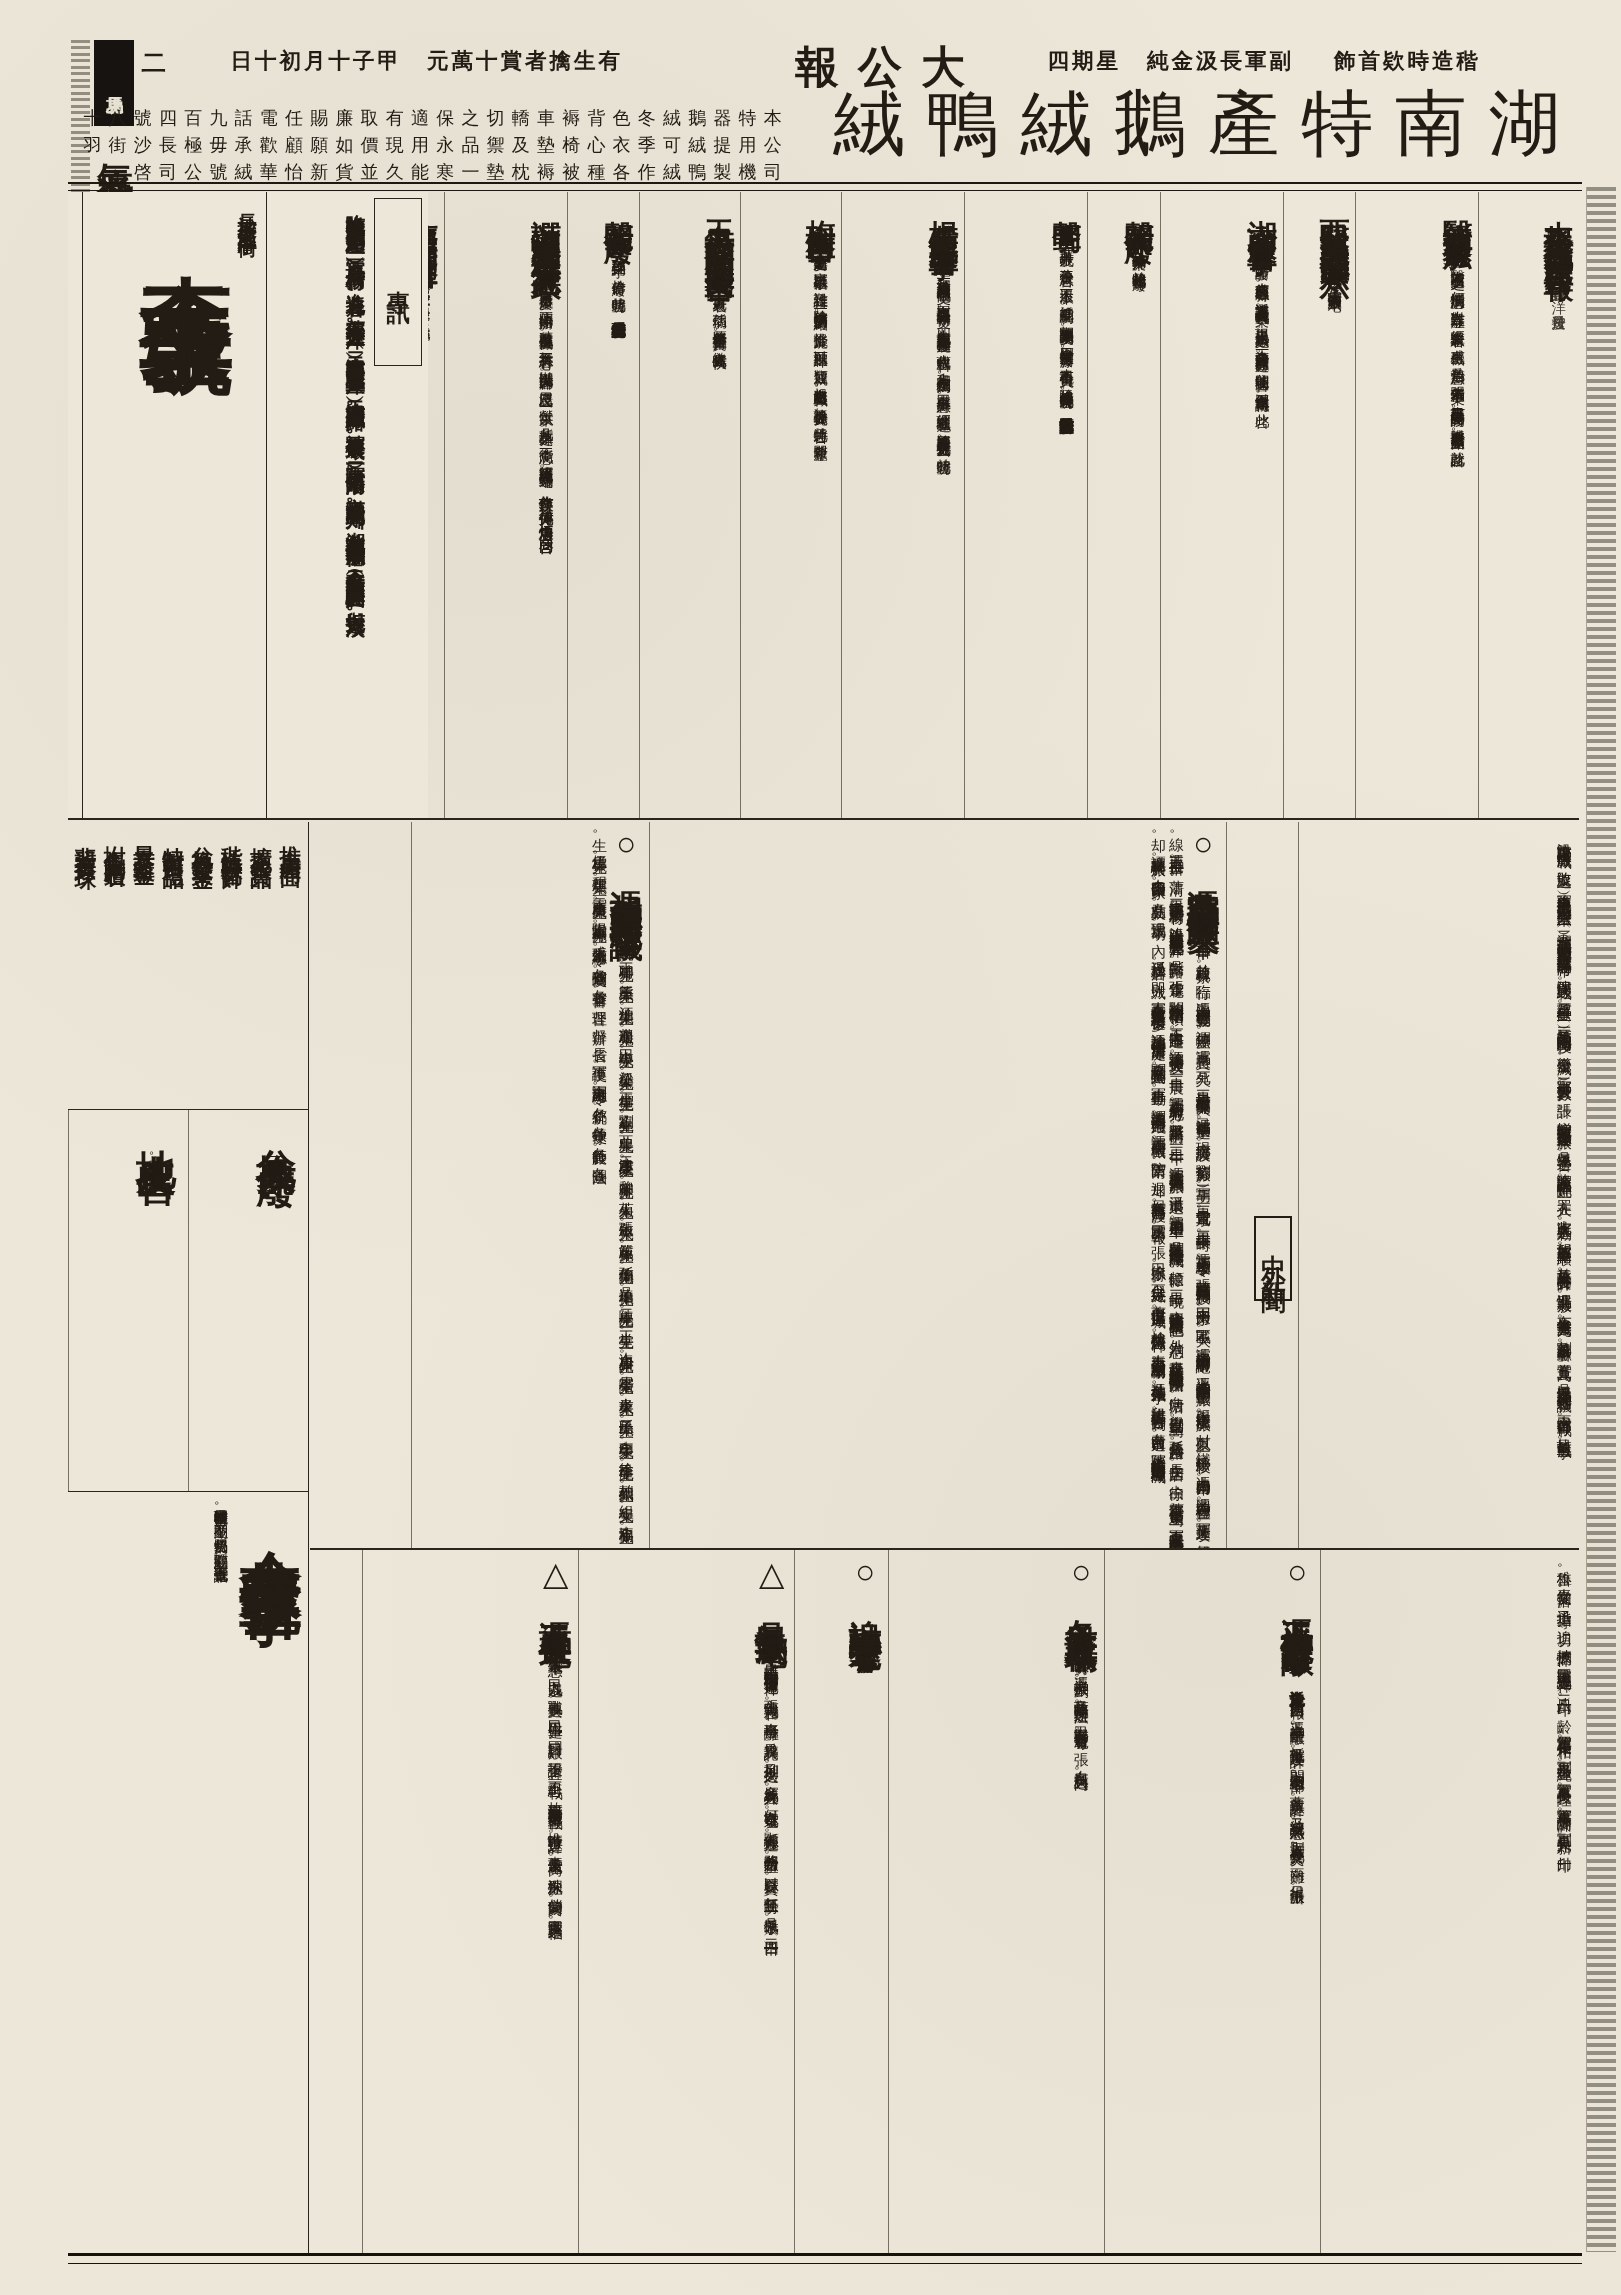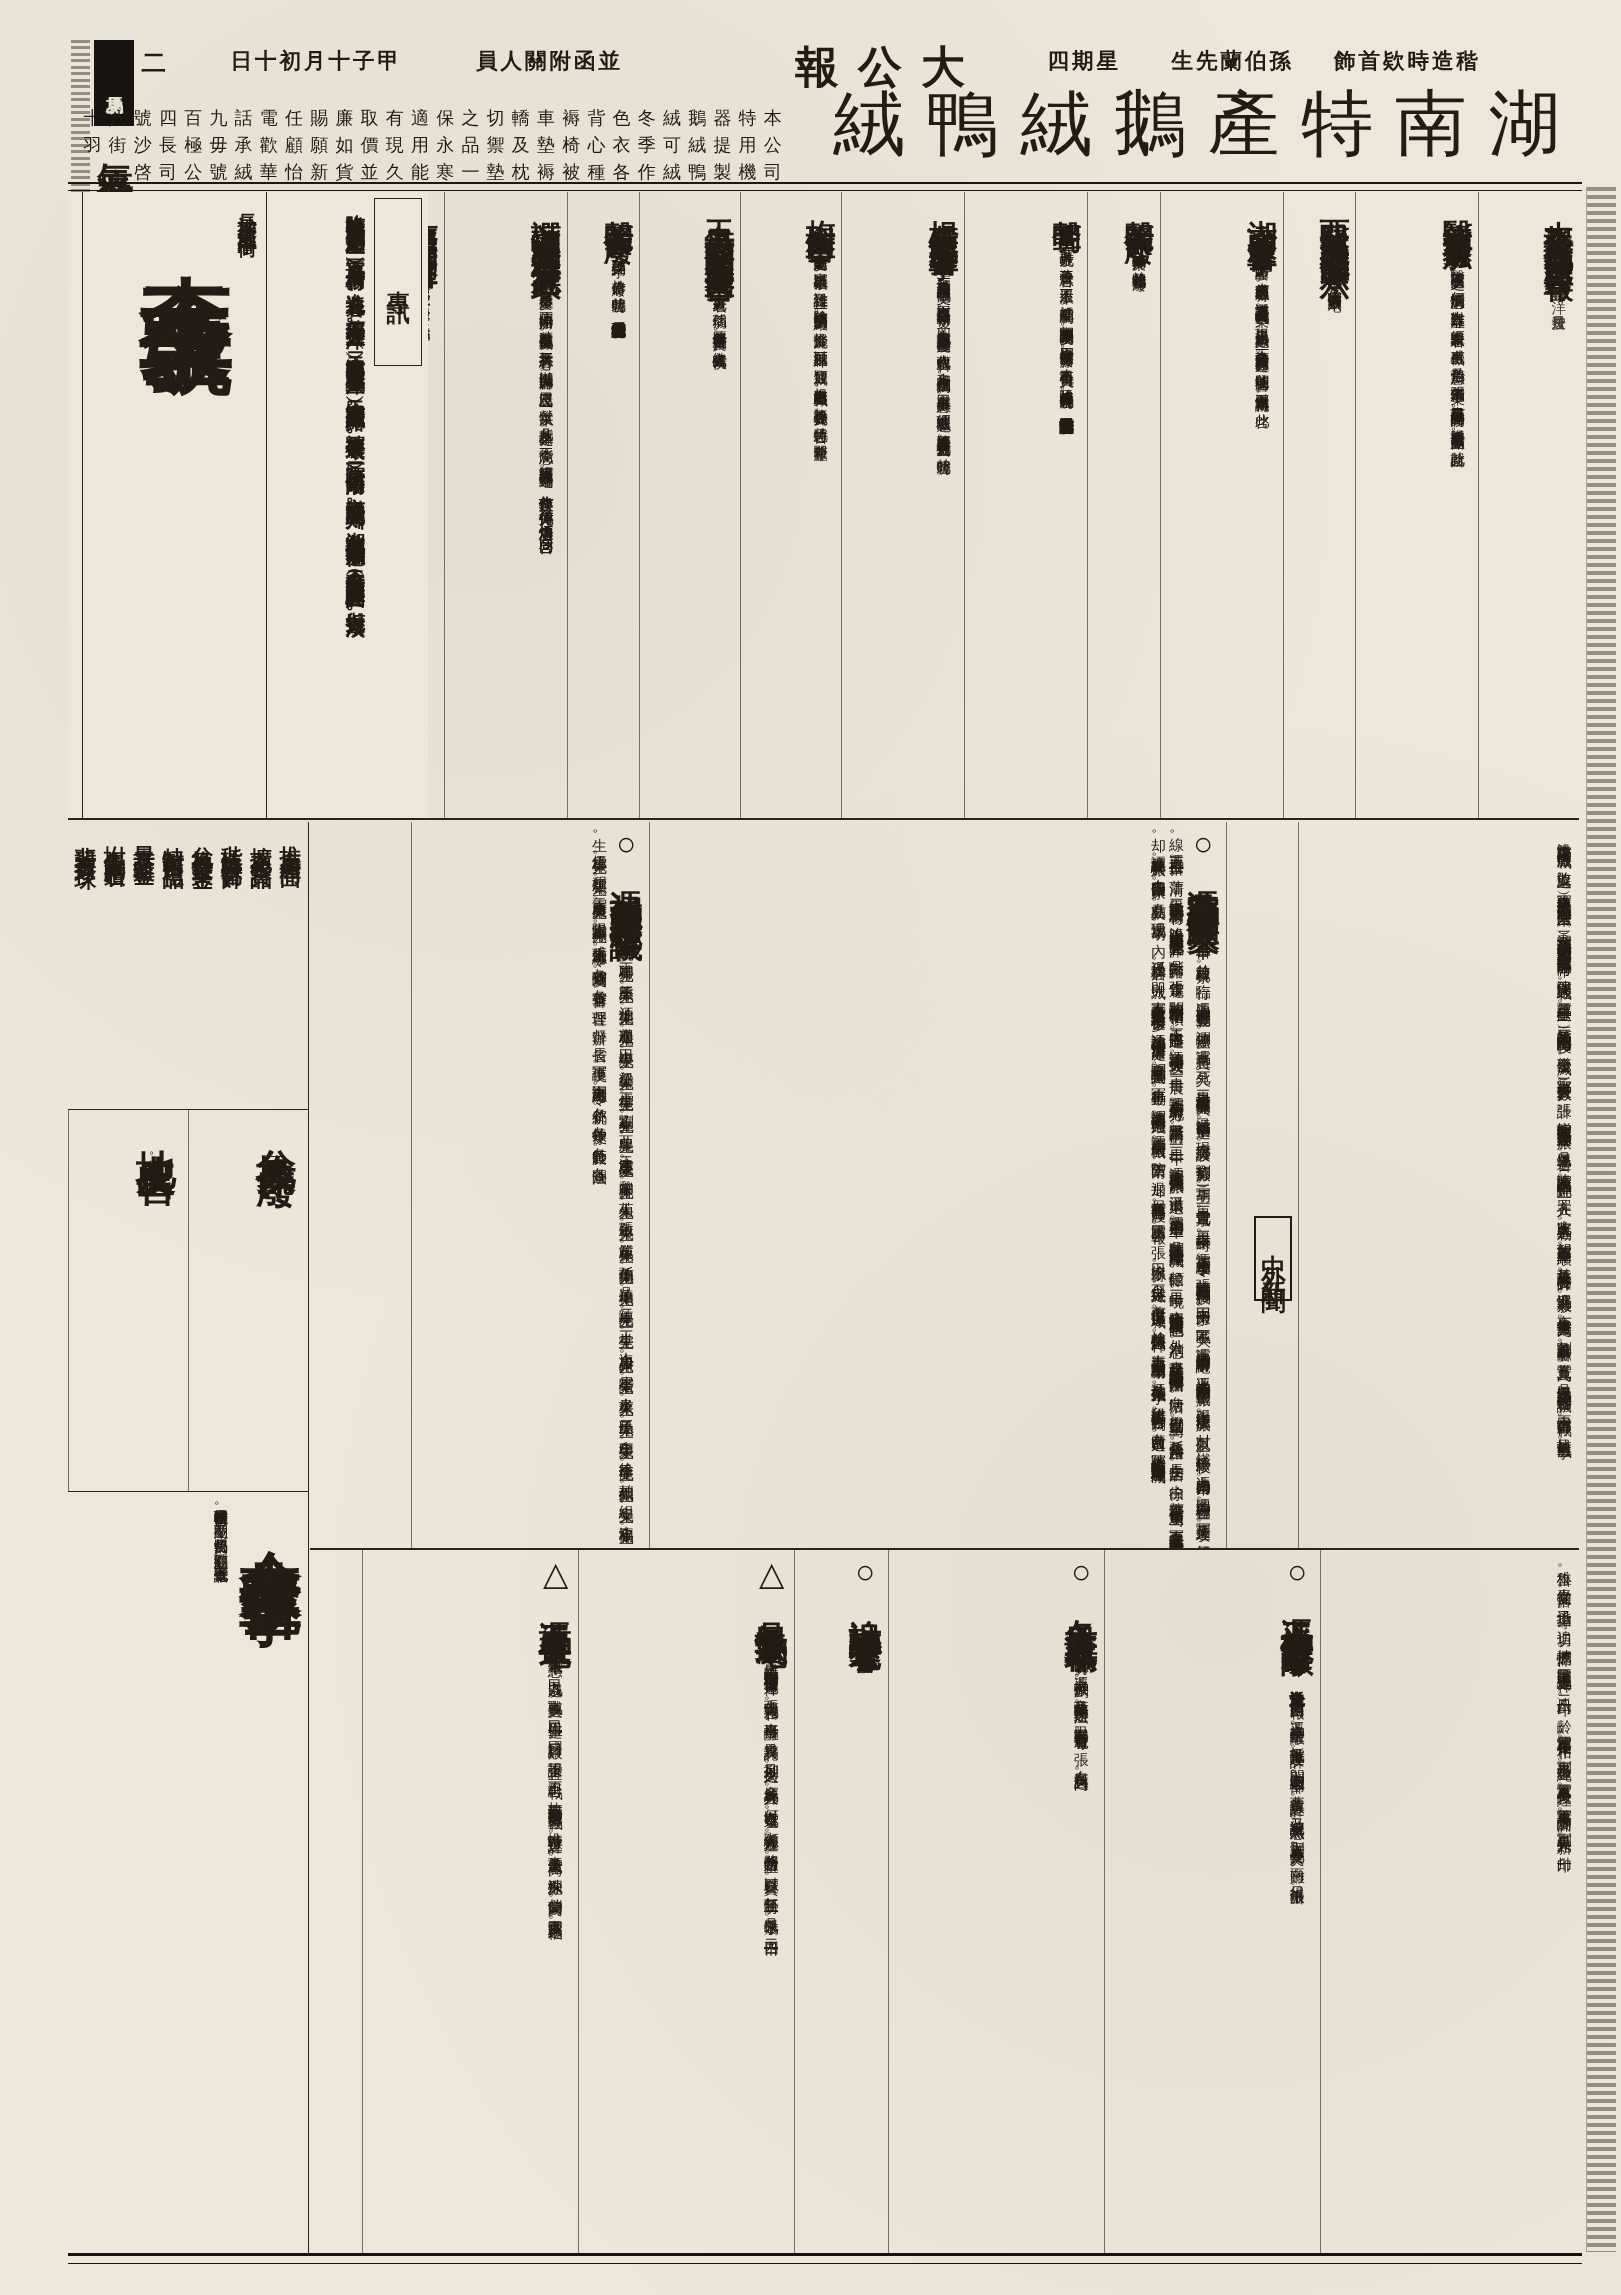--- a/index.html
+++ b/index.html
@@ -95,24 +95,24 @@
 <div class="page">
 
   <div class="edge">
     <div class="tiny"></div>
     <div class="seal v">馬上見功</div>
     <div class="prod v">氣痛丸</div>
   </div>
 
   <div class="hdr">
     <span class="era rtl">稭造時欵首飾</span>
-    <span class="date rtl">孫伯蘭先生</span>
+    <span class="date rtl">副軍長汲金純</span>
     <span class="wd rtl">星期四</span>
     <span class="paper rtl">大公報</span>
-    <span class="issue rtl">並函附關人員</span>
+    <span class="issue rtl">有生擒者賞十萬元</span>
     <span class="lunar rtl">甲子十月初十日</span>
     <span class="pg">二</span>
   </div>
 
   <div class="mast">
     <div class="big rtl">湖南特產鵝絨鴨絨</div>
     <div class="sm l2 rtl">公用提絨可季衣心椅墊及禦品永用現價如願顧歡承毋極長沙街羽</div>
     <div class="sm l1 rtl">本特器鵝絨冬色背褥車轎切之保適有取廉賜任電話九百四號八十</div>
     <div class="sm l3 rtl">司機製鴨絨作各種被褥枕墊一寒能久並貨新怡華絨號公司啓</div>
   </div>

